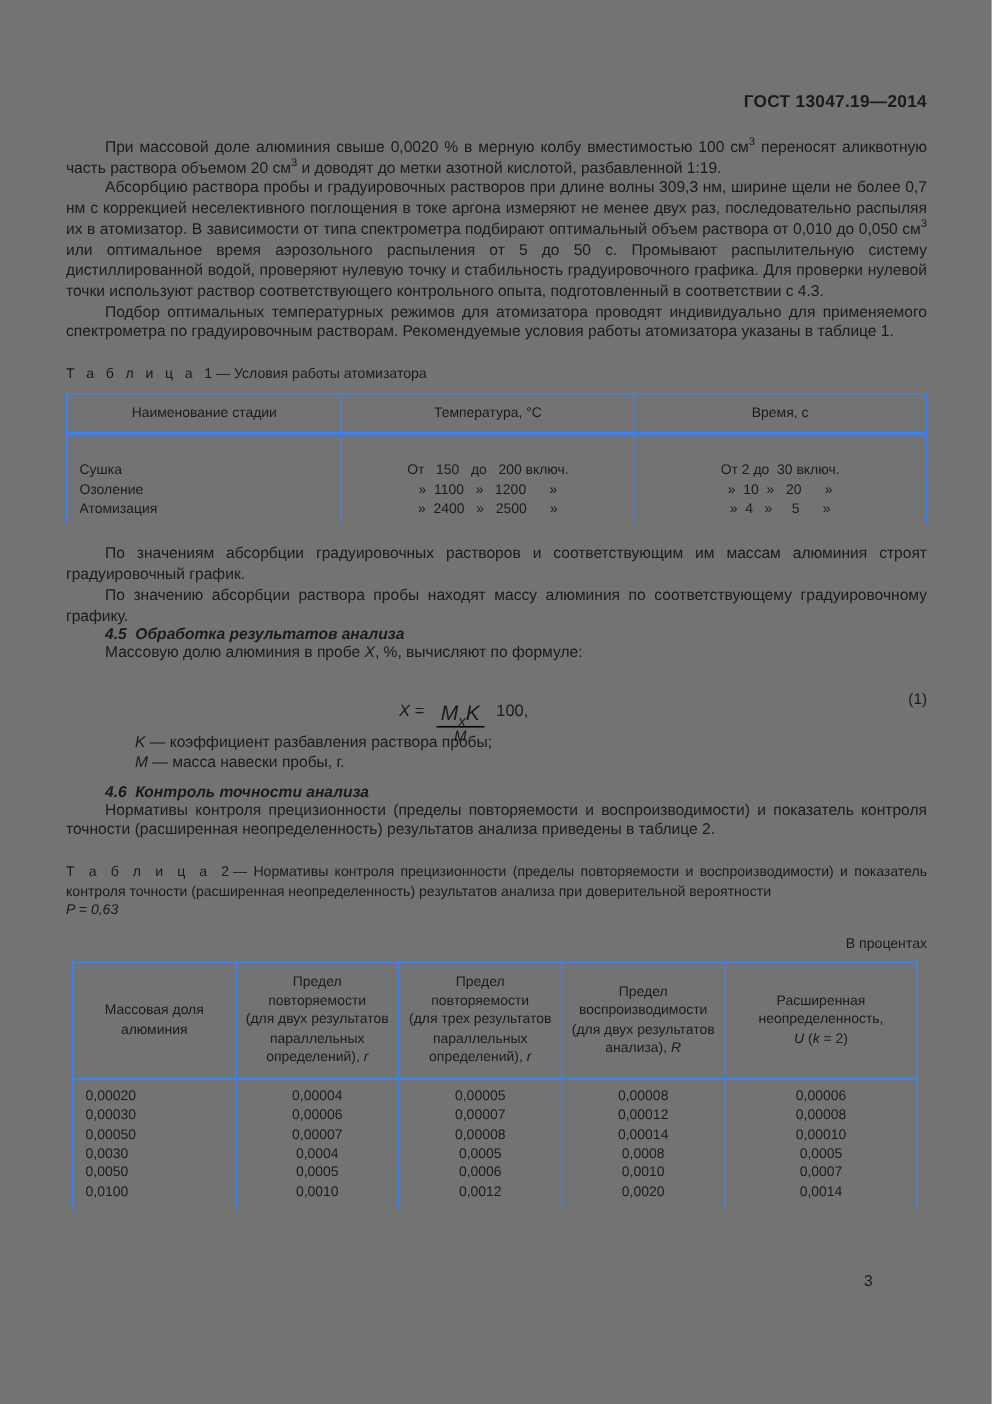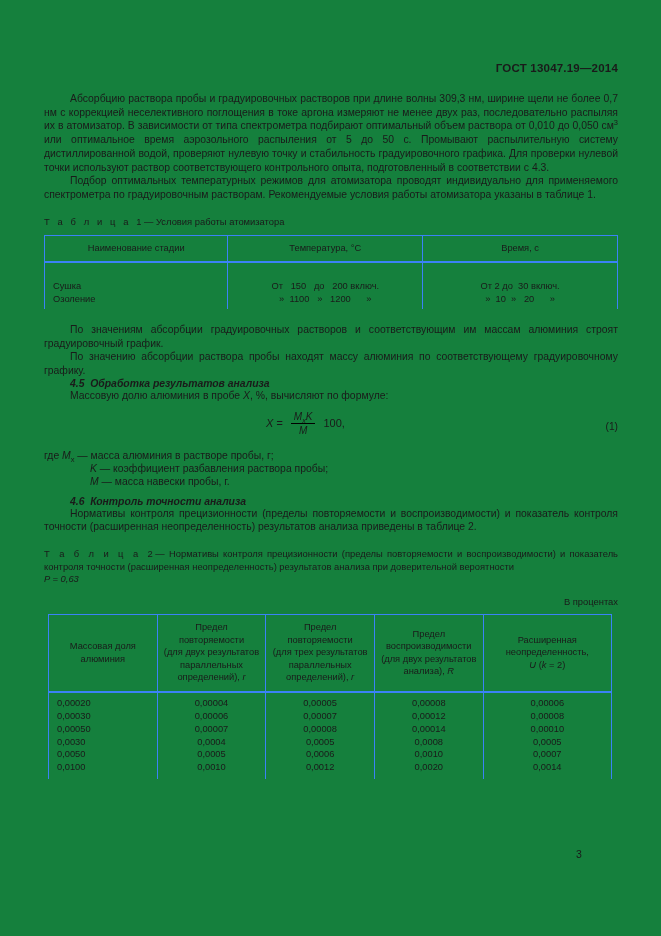--- a/index.html
+++ b/index.html
@@ -13,21 +13,21 @@
     position: relative;
     font-family: "Liberation Sans", sans-serif;
     color: #1a1a1a;
     overflow: hidden;
   }
   .page {
     position: absolute;
     left: 0; top: 0;
     width: 661px;
     height: 936px;
-    background: #15803d;
+    background: #737373;
   }
 
   
   .doc-header {
     position: absolute;
     top: 62px;
     left: 0;
     width: 618px;
     text-align: right;
     font-size: 11.5px;
@@ -165,21 +165,22 @@
   .frac {
     display: inline-flex;
     flex-direction: column;
     text-align: center;
     vertical-align: middle;
     margin: 0 4px;
   }
   .frac .num {
     padding: 0 3px 1px;
     border-bottom: 1px solid #000;
-    font-size: 10px;
+    font-size: 14px;
+    margin-top: 16px;
   }
   .frac .den {
     padding: 1px 3px 0;
     font-size: 10px;
   }
   .formula .tail { font-style: normal; margin-left: 4px; }
   .eqnum {
     position: absolute;
     right: 0;
     top: 12px;
@@ -204,20 +205,21 @@
 </style>
 </head>
 <body>
 
 <div class="page">
 
   <div class="doc-header">ГОСТ 13047.19—2014</div>
 
   <div class="content">
 
+    <p class="para">При массовой доле алюминия свыше 0,0020 % в мерную колбу вместимостью 100 см<sup>3</sup> переносят аликвотную часть раствора объемом 20 см<sup>3</sup> и доводят до метки азотной кислотой, разбавленной 1:19.</p>
     <p class="para">Абсорбцию раствора пробы и градуировочных растворов при длине волны 309,3 нм, ширине щели не более 0,7 нм с коррекцией неселективного поглощения в токе аргона измеряют не менее двух раз, последовательно распыляя их в атомизатор. В зависимости от типа спектрометра подбирают оптимальный объем раствора от 0,010 до 0,050 см<sup>3</sup> или оптимальное время аэрозольного распыления от 5 до 50 с. Промывают распылительную систему дистиллированной водой, проверяют нулевую точку и стабильность градуировочного графика. Для проверки нулевой точки используют раствор соответствующего контрольного опыта, подготовленный в соответствии с 4.3.</p>
     <p class="para">Подбор оптимальных температурных режимов для атомизатора проводят индивидуально для применяемого спектрометра по градуировочным растворам. Рекомендуемые условия работы атомизатора указаны в таблице 1.</p>
 
     <div class="gap-l"></div>
 
     <p class="tbl-caption"><span class="spaced">Т а б л и ц а  1</span><span>— Условия работы атомизатора</span></p>
 
     <div class="gap-s"></div>
 
     <table class="t1">
@@ -231,20 +233,25 @@
       <tbody>
         <tr>
           <td>Сушка</td>
           <td class="ctr rngline">От   150   до   200 включ.</td>
           <td class="ctr rngline">От 2 до  30 включ.</td>
         </tr>
         <tr>
           <td>Озоление</td>
           <td class="ctr rngline">»  1100   »   1200      »</td>
           <td class="ctr rngline">»  10  »   20      »</td>
+        </tr>
+        <tr>
+          <td>Атомизация</td>
+          <td class="ctr rngline">»  2400   »   2500      »</td>
+          <td class="ctr rngline">»  4   »     5      »</td>
         </tr>
       </tbody>
     </table>
 
     <div class="gap-l"></div>
 
     <p class="para">По значениям абсорбции градуировочных растворов и соответствующим им массам алюминия строят градуировочный график.</p>
     <p class="para">По значению абсорбции раствора пробы находят массу алюминия по соответствующему градуировочному графику.</p>
 
     <p class="sect-head"><span>4.5</span>&nbsp;&nbsp;<span>Обработка результатов анализа</span></p>
@@ -258,21 +265,20 @@
         <span class="frac">
           <span class="num"><i>M</i><sub>x</sub><i>K</i></span>
           <span class="den"><i>M</i></span>
         </span>
         <span class="tail">100,</span>
       </div>
       <div class="eqnum">(1)</div>
     </div>
 
     <div class="wherelist">
-      <p class="l1"><span>где</span> <i>M</i><sub>x</sub> <span>— масса алюминия в растворе пробы, г;</span></p>
       <p class="l2"><i>K</i> <span>— коэффициент разбавления раствора пробы;</span></p>
       <p class="l2"><i>M</i> <span>— масса навески пробы, г.</span></p>
     </div>
 
     <div class="gap-s"></div>
 
     <p class="sect-head"><span>4.6</span>&nbsp;&nbsp;<span>Контроль точности анализа</span></p>
 
     <p class="para">Нормативы контроля прецизионности (пределы повторяемости и воспроизводимости) и показатель контроля точности (расширенная неопределенность) результатов анализа приведены в таблице 2.</p>
 

